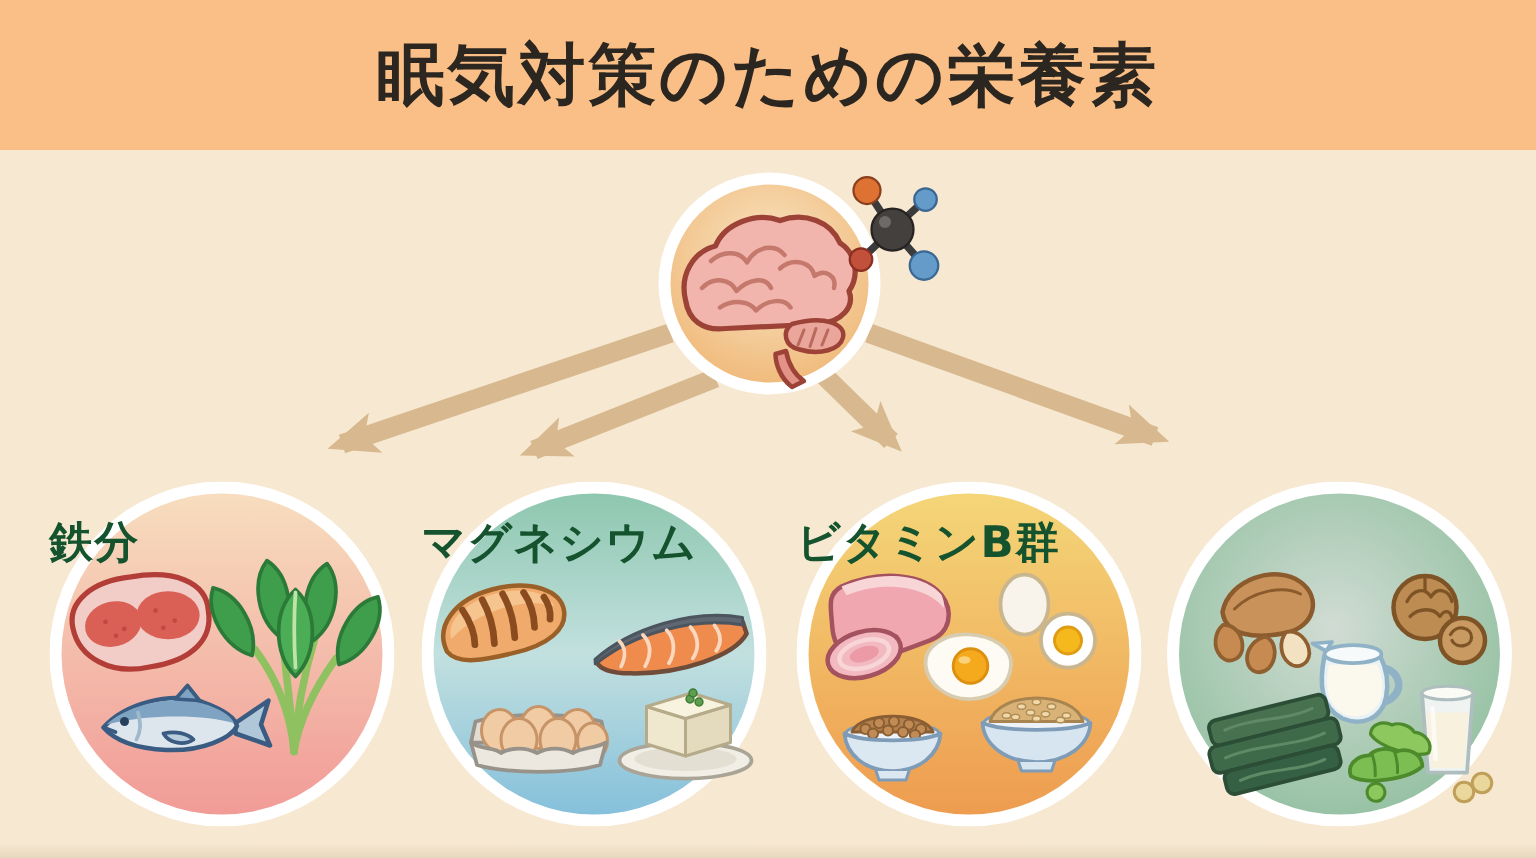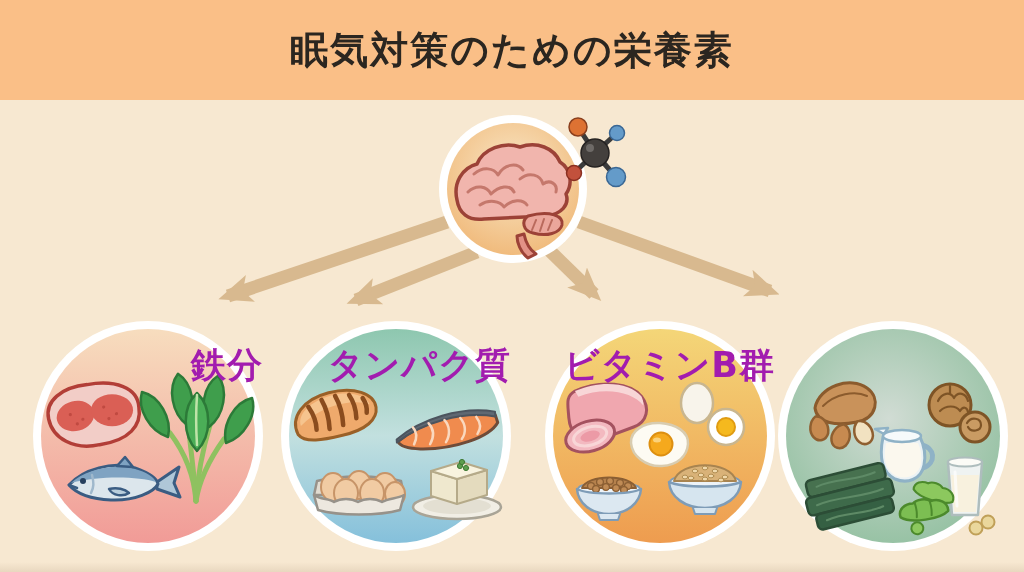--- a/index.html
+++ b/index.html
@@ -6,30 +6,30 @@
   body{
     width:1024px;height:572px;position:relative;overflow:hidden;
     background:#F7E8D1;
     font-family:"DejaVu Sans","Liberation Sans",sans-serif;
   }
   .header{
     position:absolute;left:0;top:0;width:1024px;height:100px;
     background:#FABF87;display:flex;align-items:center;justify-content:center;
   }
   .header h1{
-    margin:0;font-size:38px;font-weight:800;color:#2B2620;letter-spacing:2px;
+    margin:0;font-size:45px;font-weight:800;color:#2B2620;letter-spacing:2px;
   }
   .arrows{position:absolute;left:0;top:0;z-index:1;}
   .center-node{position:absolute;left:420px;top:100px;z-index:3;}
   .nutrient{position:absolute;top:321px;width:230px;height:230px;z-index:2;}
   .nutrient .label{
-    position:absolute;left:0;top:21px;width:230px;text-align:right;
-    font-size:35px;font-weight:800;color:#a21caf;letter-spacing:1px;
-  }
-  #c-iron{left:33px;} #c-protein{left:281px;} #c-vitb{left:545px;} #c-mg{left:778px;}
+    position:absolute;left:0;top:21px;width:230px;text-align:left;
+    font-size:29px;font-weight:800;color:#14532d;letter-spacing:1px;
+  }
+  #c-iron{left:33px;} #c-protein{left:281px;} #c-vitb{left:531px;} #c-mg{left:778px;}
   .bottom-shade{
     position:absolute;left:0;bottom:0;width:1024px;height:10px;z-index:0;
     background:linear-gradient(rgba(0,0,0,0),rgba(101,67,33,0.10));
   }
 </style>
 </head>
 <body>
 
 <div class="header">
   <h1>眠気対策のための栄養素</h1>
@@ -200,21 +200,21 @@
           <path d="M-26,-20 L4,-29 L30,-21 L0,-12 Z" fill="#F8F3DF"></path>
         </g>
         <g fill="#5E9E4F" stroke="#3F7A34" stroke-width="1">
           <circle cx="3" cy="-25" r="2.6"></circle>
             <circle cx="9" cy="-23" r="2.6"></circle>
             <circle cx="5" cy="-29" r="2.6"></circle>
         </g>
       </g>
     </g>
   </svg>
-  <div class="label">タンパク質</div>
+  <div class="label">マグネシウム</div>
 </div>
 
 <div class="nutrient" id="c-vitb">
   <svg width="230" height="230" viewBox="0 0 230 230">
     <defs>
       <linearGradient id="g3" x1="0" y1="0" x2="0" y2="1">
         <stop offset="0%" stop-color="#F4D678"></stop>
         <stop offset="100%" stop-color="#EE9C4F"></stop>
       </linearGradient>
     </defs>

